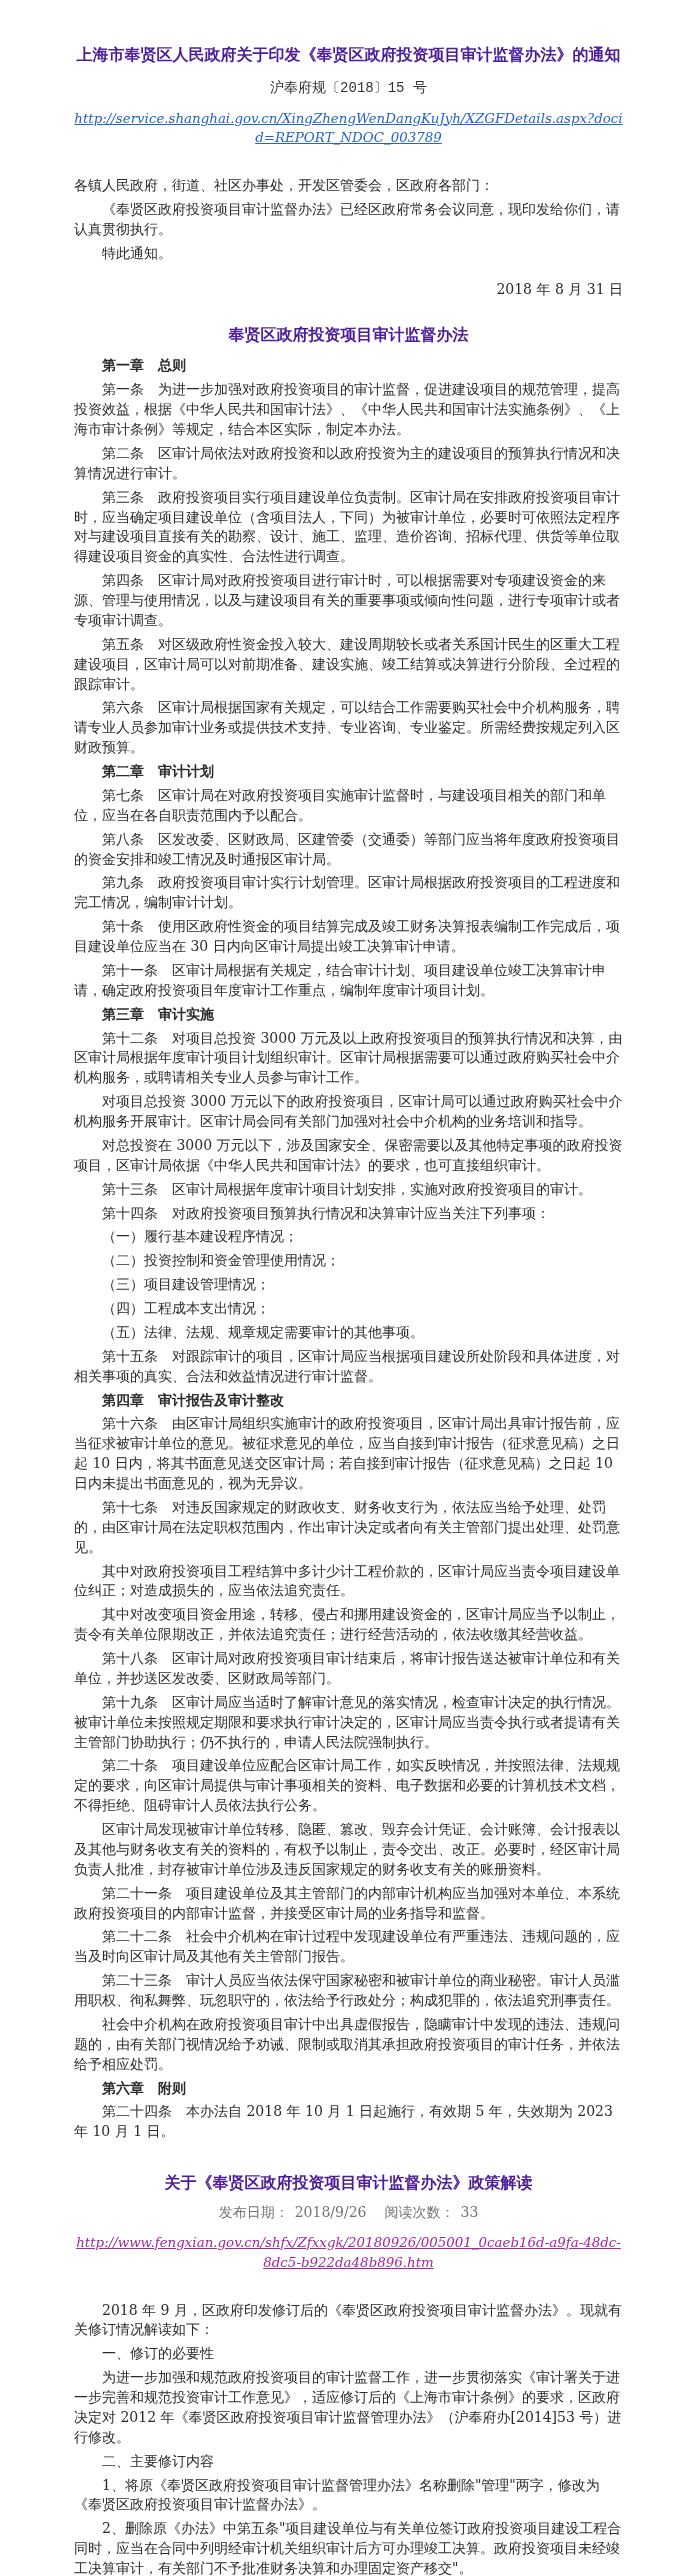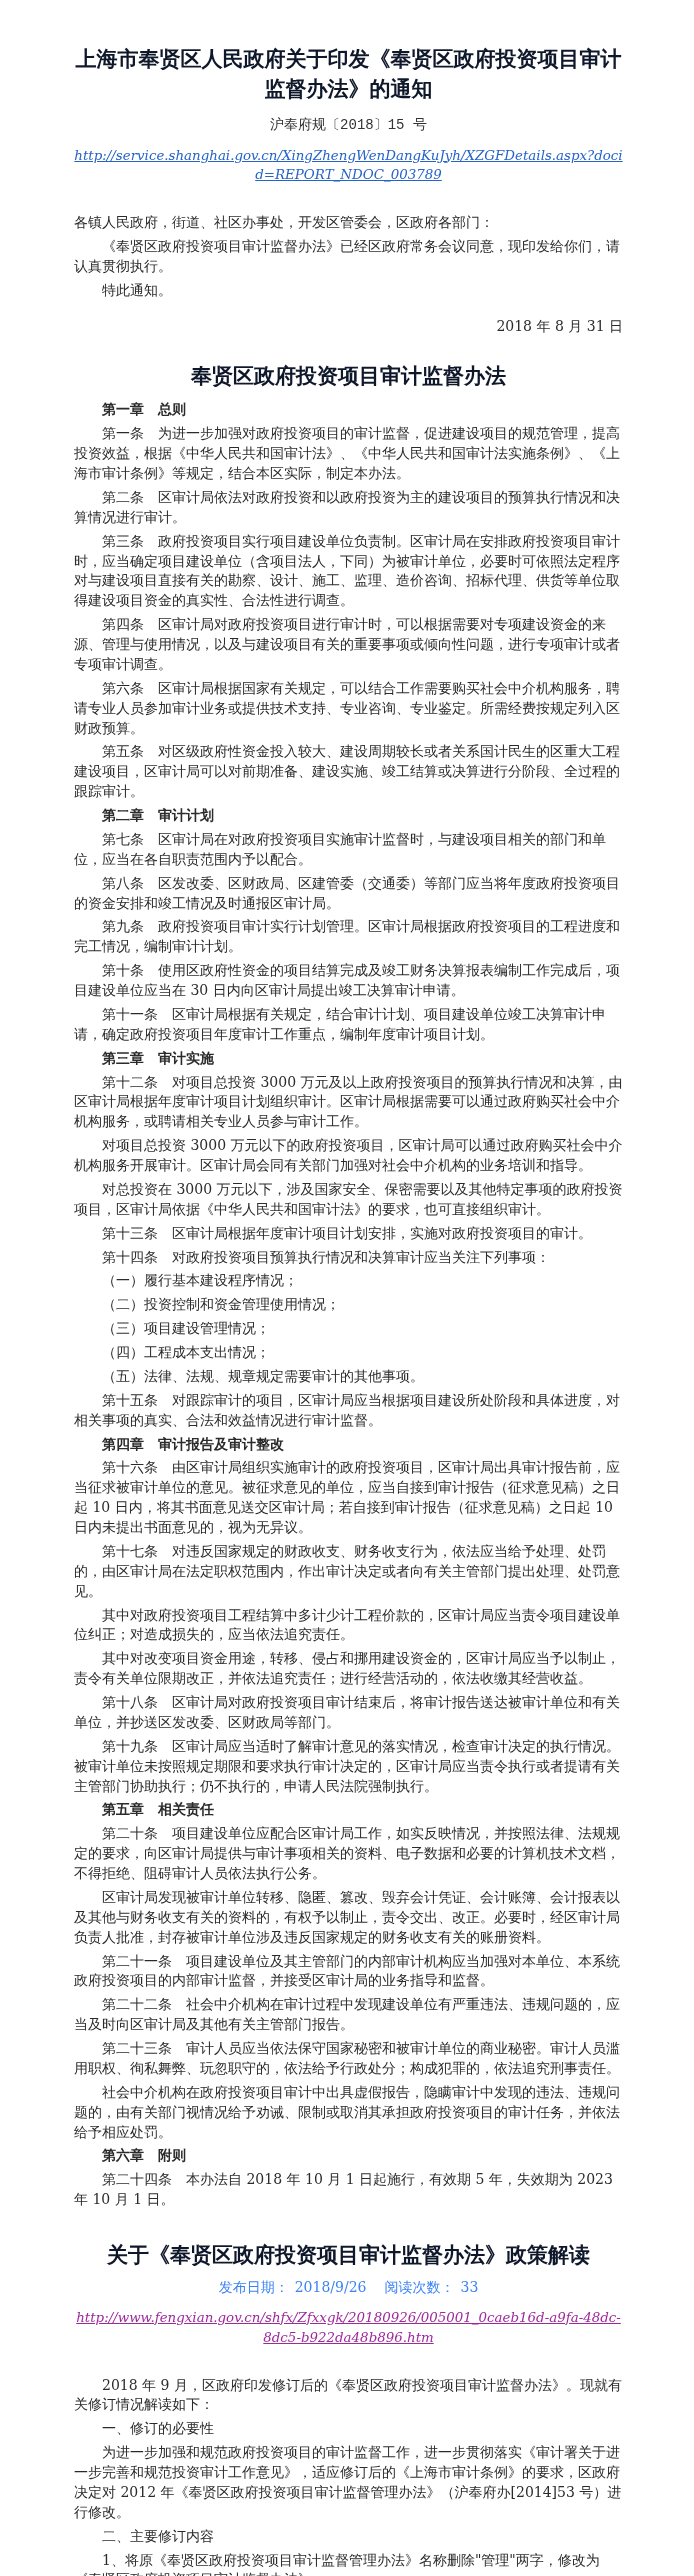--- a/index.html
+++ b/index.html
@@ -9,23 +9,23 @@
     box-sizing: border-box;
     font-family: "DejaVu Serif", "Liberation Serif", serif;
     color: #2b2b2b;
     font-size: 14px;
     line-height: 1.42;
   }
   .doc {
     padding: 44px 71px 59px 74px;
   }
   .red-title {
-    color: #0f172a;
+    color: #4c1d95;
     font-weight: bold;
-    font-size: 21px;
+    font-size: 16px;
     text-align: center;
     margin: 0 0 12px 0;
   }
   .red-title.measures { margin: 20px 0 10px 0; }
   .red-title.interp  { margin: 30px 0 8px 0; }
   .center-line {
     text-align: center;
     margin: 0 0 10px 0;
     color: #333333;
     font-family: Liberation Mono, monospace;
@@ -44,21 +44,21 @@
   .link-row a.purple { color: #a0289c; }
   .para  { margin: 0 0 4px 0; text-indent: 2em; }
   .flush { margin: 0 0 4px 0; text-indent: 0; }
   .bold  { font-weight: bold; }
   .right-line {
     text-align: right;
     margin: 16px 0 24px 0;
   }
   .meta-line {
     text-align: center;
-    color: #3b82f6;
+    color: #737373;
     margin: 2px 0 10px 0;
   }
   .meta-line .lbl { margin-left: 18px; }
   .meta-line .lbl:first-child { margin-left: 0; }
   .meta-line .val { margin-left: 6px; }
 </style>
 </head>
 <body>
 
 <div class="doc">
@@ -68,22 +68,22 @@
     <div class="flush">各镇人民政府，街道、社区办事处，开发区管委会，区政府各部门：</div>
     <div class="para">《奉贤区政府投资项目审计监督办法》已经区政府常务会议同意，现印发给你们，请认真贯彻执行。</div>
     <div class="para">特此通知。</div>
     <div class="right-line">2018 年 8 月 31 日</div>
     <div class="red-title measures">奉贤区政府投资项目审计监督办法</div>
     <div class="para bold">第一章　总则</div>
     <div class="para">第一条　为进一步加强对政府投资项目的审计监督，促进建设项目的规范管理，提高投资效益，根据《中华人民共和国审计法》、《中华人民共和国审计法实施条例》、《上海市审计条例》等规定，结合本区实际，制定本办法。</div>
     <div class="para">第二条　区审计局依法对政府投资和以政府投资为主的建设项目的预算执行情况和决算情况进行审计。</div>
     <div class="para">第三条　政府投资项目实行项目建设单位负责制。区审计局在安排政府投资项目审计时，应当确定项目建设单位（含项目法人，下同）为被审计单位，必要时可依照法定程序对与建设项目直接有关的勘察、设计、施工、监理、造价咨询、招标代理、供货等单位取得建设项目资金的真实性、合法性进行调查。</div>
     <div class="para">第四条　区审计局对政府投资项目进行审计时，可以根据需要对专项建设资金的来源、管理与使用情况，以及与建设项目有关的重要事项或倾向性问题，进行专项审计或者专项审计调查。</div>
+    <div class="para">第五条　对区级政府性资金投入较大、建设周期较长或者关系国计民生的区重大工程建设项目，区审计局可以对前期准备、建设实施、竣工结算或决算进行分阶段、全过程的跟踪审计。</div>
     <div class="para">第六条　区审计局根据国家有关规定，可以结合工作需要购买社会中介机构服务，聘请专业人员参加审计业务或提供技术支持、专业咨询、专业鉴定。所需经费按规定列入区财政预算。</div>
-    <div class="para">第五条　对区级政府性资金投入较大、建设周期较长或者关系国计民生的区重大工程建设项目，区审计局可以对前期准备、建设实施、竣工结算或决算进行分阶段、全过程的跟踪审计。</div>
     <div class="para bold">第二章　审计计划</div>
     <div class="para">第七条　区审计局在对政府投资项目实施审计监督时，与建设项目相关的部门和单位，应当在各自职责范围内予以配合。</div>
     <div class="para">第八条　区发改委、区财政局、区建管委（交通委）等部门应当将年度政府投资项目的资金安排和竣工情况及时通报区审计局。</div>
     <div class="para">第九条　政府投资项目审计实行计划管理。区审计局根据政府投资项目的工程进度和完工情况，编制审计计划。</div>
     <div class="para">第十条　使用区政府性资金的项目结算完成及竣工财务决算报表编制工作完成后，项目建设单位应当在 30 日内向区审计局提出竣工决算审计申请。</div>
     <div class="para">第十一条　区审计局根据有关规定，结合审计计划、项目建设单位竣工决算审计申请，确定政府投资项目年度审计工作重点，编制年度审计项目计划。</div>
     <div class="para bold">第三章　审计实施</div>
     <div class="para">第十二条　对项目总投资 3000 万元及以上政府投资项目的预算执行情况和决算，由区审计局根据年度审计项目计划组织审计。区审计局根据需要可以通过政府购买社会中介机构服务，或聘请相关专业人员参与审计工作。</div>
     <div class="para">对项目总投资 3000 万元以下的政府投资项目，区审计局可以通过政府购买社会中介机构服务开展审计。区审计局会同有关部门加强对社会中介机构的业务培训和指导。</div>
     <div class="para">对总投资在 3000 万元以下，涉及国家安全、保密需要以及其他特定事项的政府投资项目，区审计局依据《中华人民共和国审计法》的要求，也可直接组织审计。</div>
@@ -95,21 +95,20 @@
     <div class="para">（四）工程成本支出情况；</div>
     <div class="para">（五）法律、法规、规章规定需要审计的其他事项。</div>
     <div class="para">第十五条　对跟踪审计的项目，区审计局应当根据项目建设所处阶段和具体进度，对相关事项的真实、合法和效益情况进行审计监督。</div>
     <div class="para bold">第四章　审计报告及审计整改</div>
     <div class="para">第十六条　由区审计局组织实施审计的政府投资项目，区审计局出具审计报告前，应当征求被审计单位的意见。被征求意见的单位，应当自接到审计报告（征求意见稿）之日起 10 日内，将其书面意见送交区审计局；若自接到审计报告（征求意见稿）之日起 10 日内未提出书面意见的，视为无异议。</div>
     <div class="para">第十七条　对违反国家规定的财政收支、财务收支行为，依法应当给予处理、处罚的，由区审计局在法定职权范围内，作出审计决定或者向有关主管部门提出处理、处罚意见。</div>
     <div class="para">其中对政府投资项目工程结算中多计少计工程价款的，区审计局应当责令项目建设单位纠正；对造成损失的，应当依法追究责任。</div>
     <div class="para">其中对改变项目资金用途，转移、侵占和挪用建设资金的，区审计局应当予以制止，责令有关单位限期改正，并依法追究责任；进行经营活动的，依法收缴其经营收益。</div>
     <div class="para">第十八条　区审计局对政府投资项目审计结束后，将审计报告送达被审计单位和有关单位，并抄送区发改委、区财政局等部门。</div>
     <div class="para">第十九条　区审计局应当适时了解审计意见的落实情况，检查审计决定的执行情况。被审计单位未按照规定期限和要求执行审计决定的，区审计局应当责令执行或者提请有关主管部门协助执行；仍不执行的，申请人民法院强制执行。</div>
-    <div class="para bold">第五章　相关责任</div>
     <div class="para">第二十条　项目建设单位应配合区审计局工作，如实反映情况，并按照法律、法规规定的要求，向区审计局提供与审计事项相关的资料、电子数据和必要的计算机技术文档，不得拒绝、阻碍审计人员依法执行公务。</div>
     <div class="para">区审计局发现被审计单位转移、隐匿、篡改、毁弃会计凭证、会计账簿、会计报表以及其他与财务收支有关的资料的，有权予以制止，责令交出、改正。必要时，经区审计局负责人批准，封存被审计单位涉及违反国家规定的财务收支有关的账册资料。</div>
     <div class="para">第二十一条　项目建设单位及其主管部门的内部审计机构应当加强对本单位、本系统政府投资项目的内部审计监督，并接受区审计局的业务指导和监督。</div>
     <div class="para">第二十二条　社会中介机构在审计过程中发现建设单位有严重违法、违规问题的，应当及时向区审计局及其他有关主管部门报告。</div>
     <div class="para">第二十三条　审计人员应当依法保守国家秘密和被审计单位的商业秘密。审计人员滥用职权、徇私舞弊、玩忽职守的，依法给予行政处分；构成犯罪的，依法追究刑事责任。</div>
     <div class="para">社会中介机构在政府投资项目审计中出具虚假报告，隐瞒审计中发现的违法、违规问题的，由有关部门视情况给予劝诫、限制或取消其承担政府投资项目的审计任务，并依法给予相应处罚。</div>
     <div class="para bold">第六章　附则</div>
     <div class="para">第二十四条　本办法自 2018 年 10 月 1 日起施行，有效期 5 年，失效期为 2023 年 10 月 1 日。</div>
     <div class="red-title interp">关于《奉贤区政府投资项目审计监督办法》政策解读</div>
     <div class="meta-line"><span class="lbl">发布日期：</span><span class="val">2018/9/26</span><span class="lbl">阅读次数：</span><span class="val">33</span></div>

